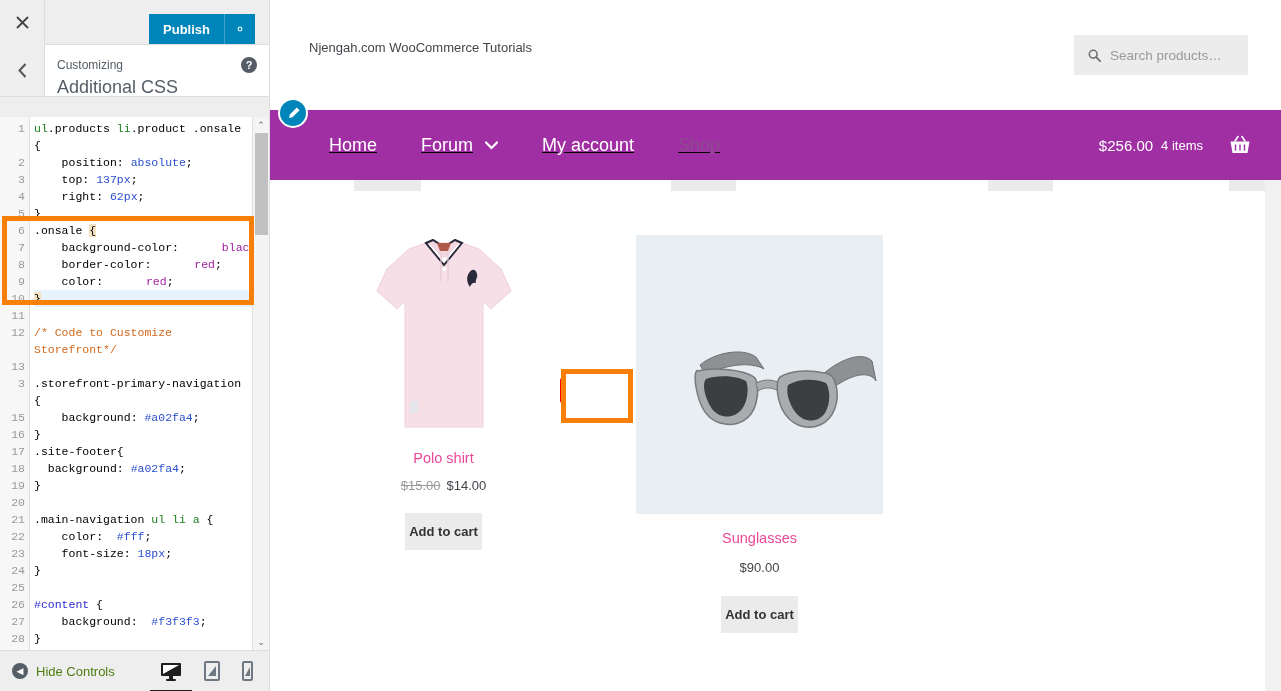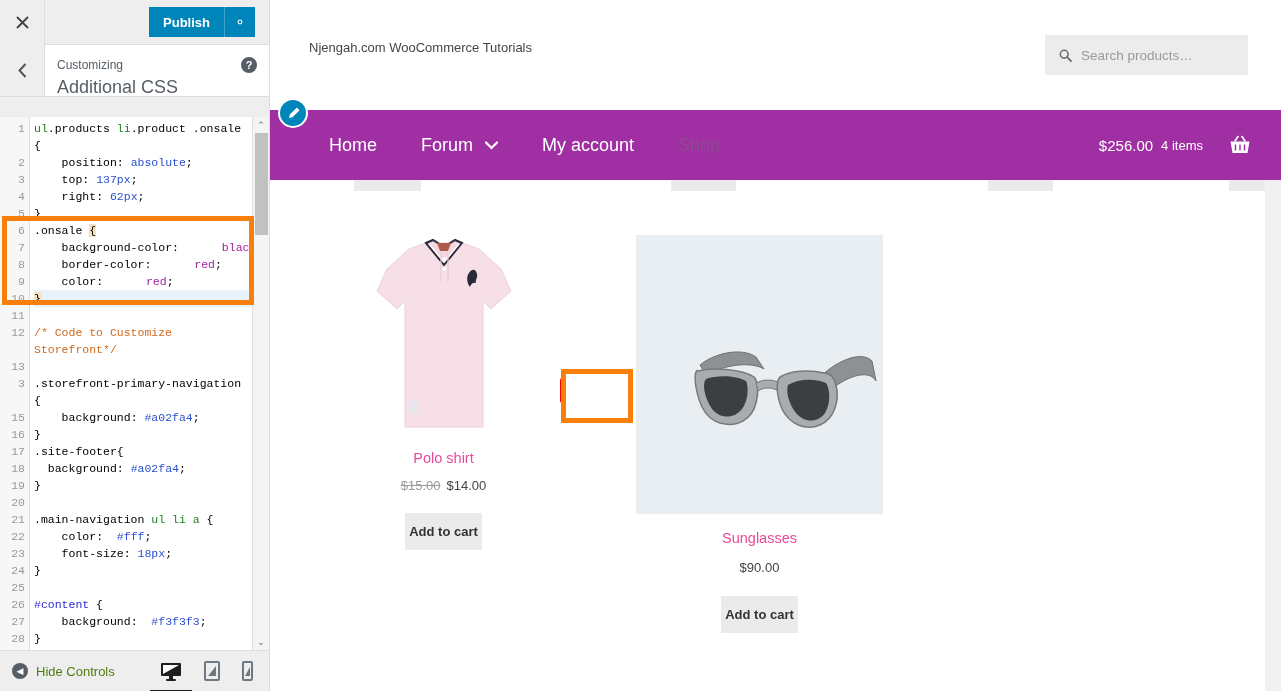--- a/index.html
+++ b/index.html
@@ -24,21 +24,21 @@
     display: flex; align-items: stretch;
     border-bottom: 1px solid #dddddd;
   }
   .cz-close {
     width: 45px; height: 45px;
     display: flex; align-items: center; justify-content: center;
     background: #eeeeee; border-right: 1px solid #dddddd;
     color: #444; font-size: 17px; cursor: pointer;
   }
   .cz-topbar-spacer { flex: 1; }
-  .cz-publish-wrap { display: flex; align-items: center; padding-right: 14px; }
+  .cz-publish-wrap { display: flex; align-items: flex-end; padding-right: 14px; }
   .cz-publish {
     background: #0085ba; color: #fff;
     font-size: 13px; font-weight: 600;
     height: 30px; padding: 0 14px;
     display: flex; align-items: center;
     border: none; cursor: pointer; border-radius: 0;
   }
   .cz-gear {
     background: #0085ba; color: #fff;
     height: 30px; width: 31px;
@@ -136,36 +136,36 @@
 
   
   .preview { flex: 1; height: 691px; background: #fff; position: relative; overflow: hidden; }
 
   .site-head { height: 110px; background: #fff; position: relative; }
   .site-brand { position: absolute; left: 39px; top: 34px; }
   .site-name { font-size: 26px; font-weight: bold; color: #333333; letter-spacing: -0.3px; }
   .site-tag { font-size: 13px; color: #43454b; margin-top: 6px; }
   .site-search {
     position: absolute; right: 33px; top: 35px;
-    width: 203px; height: 40px; background: #ececec;
+    width: 174px; height: 40px; background: #ececec;
     display: flex; align-items: center; padding-left: 14px; gap: 9px; cursor: text;
   }
   .search-ph { font-size: 13.5px; color: #9a9a9a; }
 
   .nav {
     height: 70px; background: #a02fa4; position: relative;
     display: flex; align-items: center;
   }
   .nav-edit {
     position: absolute; left: 8px; top: -12px;
     width: 30px; height: 30px; border-radius: 50%;
     background: #0085ba; border: 2px solid #fff;
     display: flex; align-items: center; justify-content: center; cursor: pointer;
   }
-  .nav-items { display: flex; align-items: center; padding-left: 37px; gap: 0; }
+  .nav-items { display: flex; align-items: center; padding-left: 37px; gap: 0; text-decoration: underline; }
   .nav-item {
     color: #ffffff; font-size: 18px; padding: 0 22px;
     display: flex; align-items: center; gap: 12px; cursor: pointer; white-space: nowrap;
   }
   .nav-item.current { color: #8d4b8f; }
   .nav-cart { margin-left: auto; display: flex; align-items: center; gap: 26px; padding-right: 30px; cursor: pointer; }
   .cart-amt { color: #ffffff; font-size: 15px; }
   .cart-items { color: #ffffff; font-size: 13px; margin-left: -18px; }
 
   .content { background: #ffffff; position: relative; height: 511px; }

